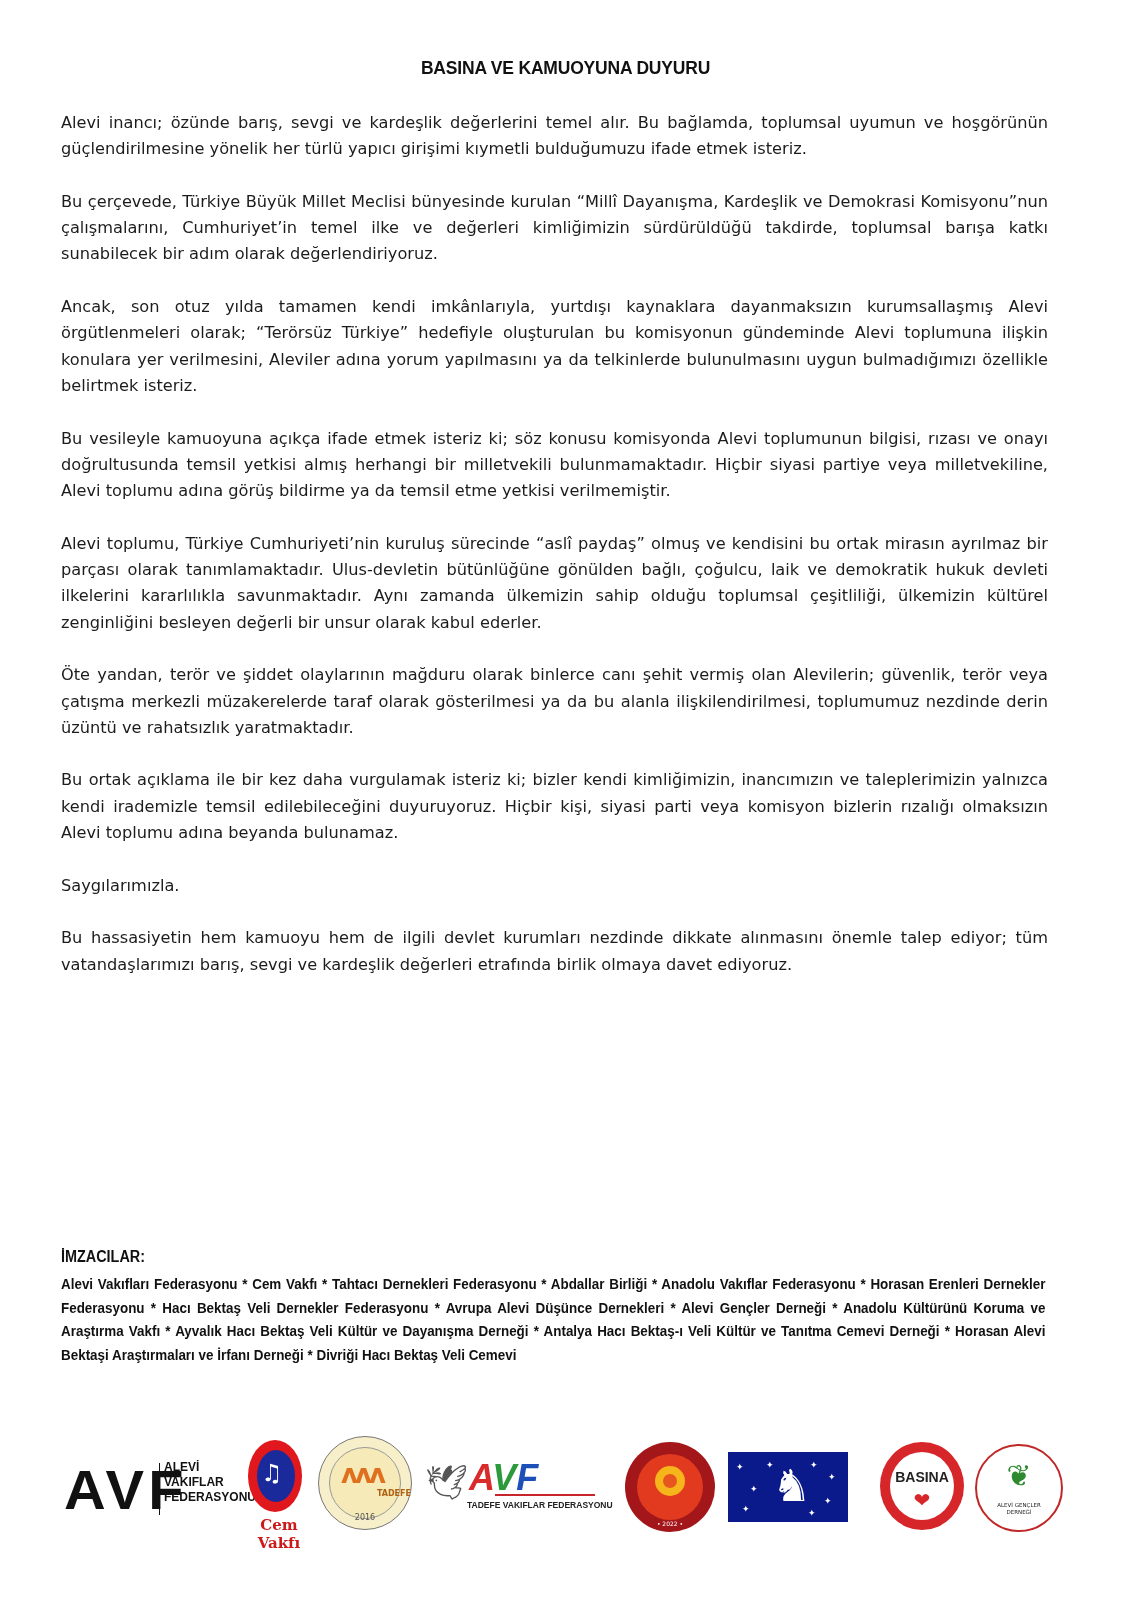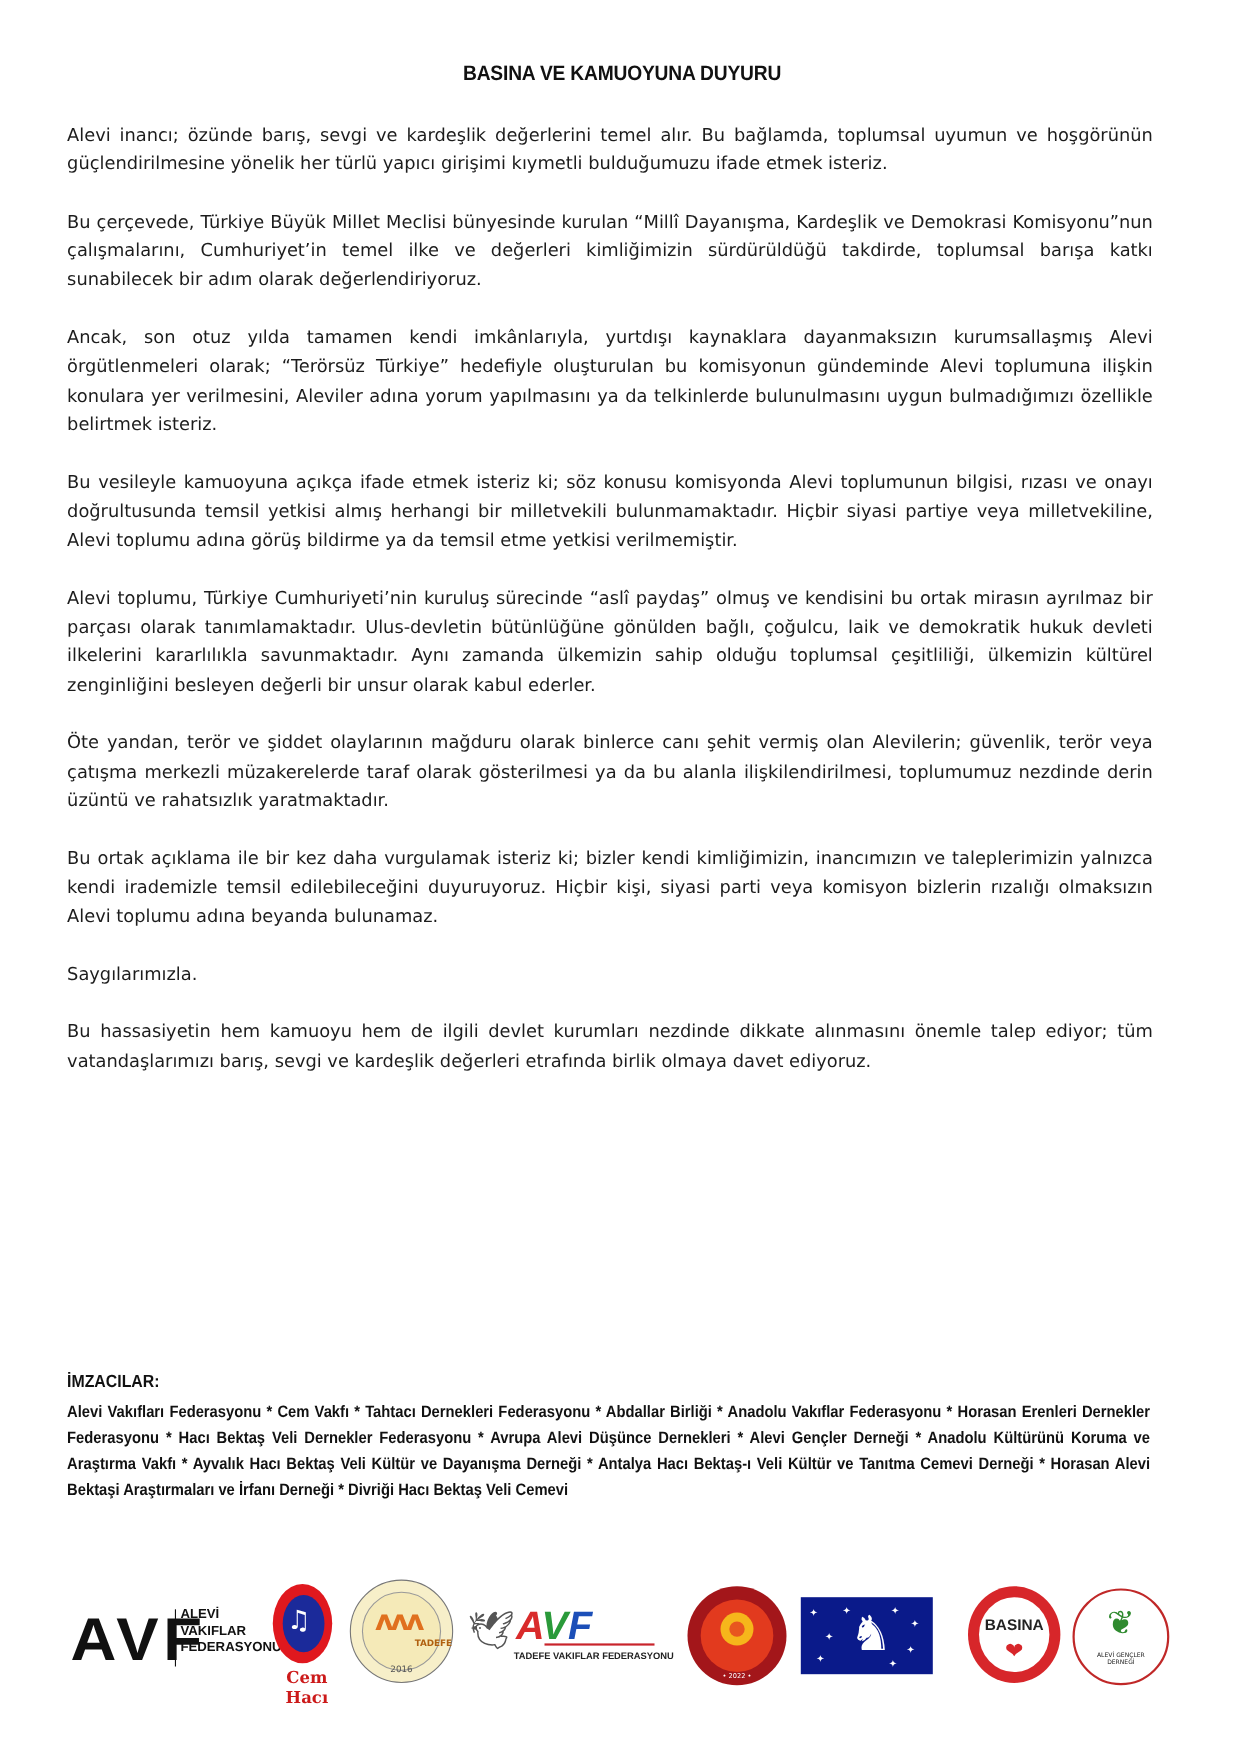--- a/index.html
+++ b/index.html
@@ -103,21 +103,21 @@
         <div>ALEVİ</div>
         <div>VAKIFLAR</div>
         <div>FEDERASYONU</div>
       </div>
     </div>
 
     <div class="logo cem">
       <div class="oval"></div>
       <div class="inner"></div>
       <div class="fig">♫</div>
-      <div class="lbl">Cem Hacı</div>
+      <div class="lbl">Cem Vakfı</div>
     </div>
 
     <div class="logo tadefe">
       <div class="ring"></div>
       <div class="mm">ʌʌʌ</div>
       <div class="t">TADEFE</div>
       <div class="y">2016</div>
     </div>
 
     <div class="logo aavf">

